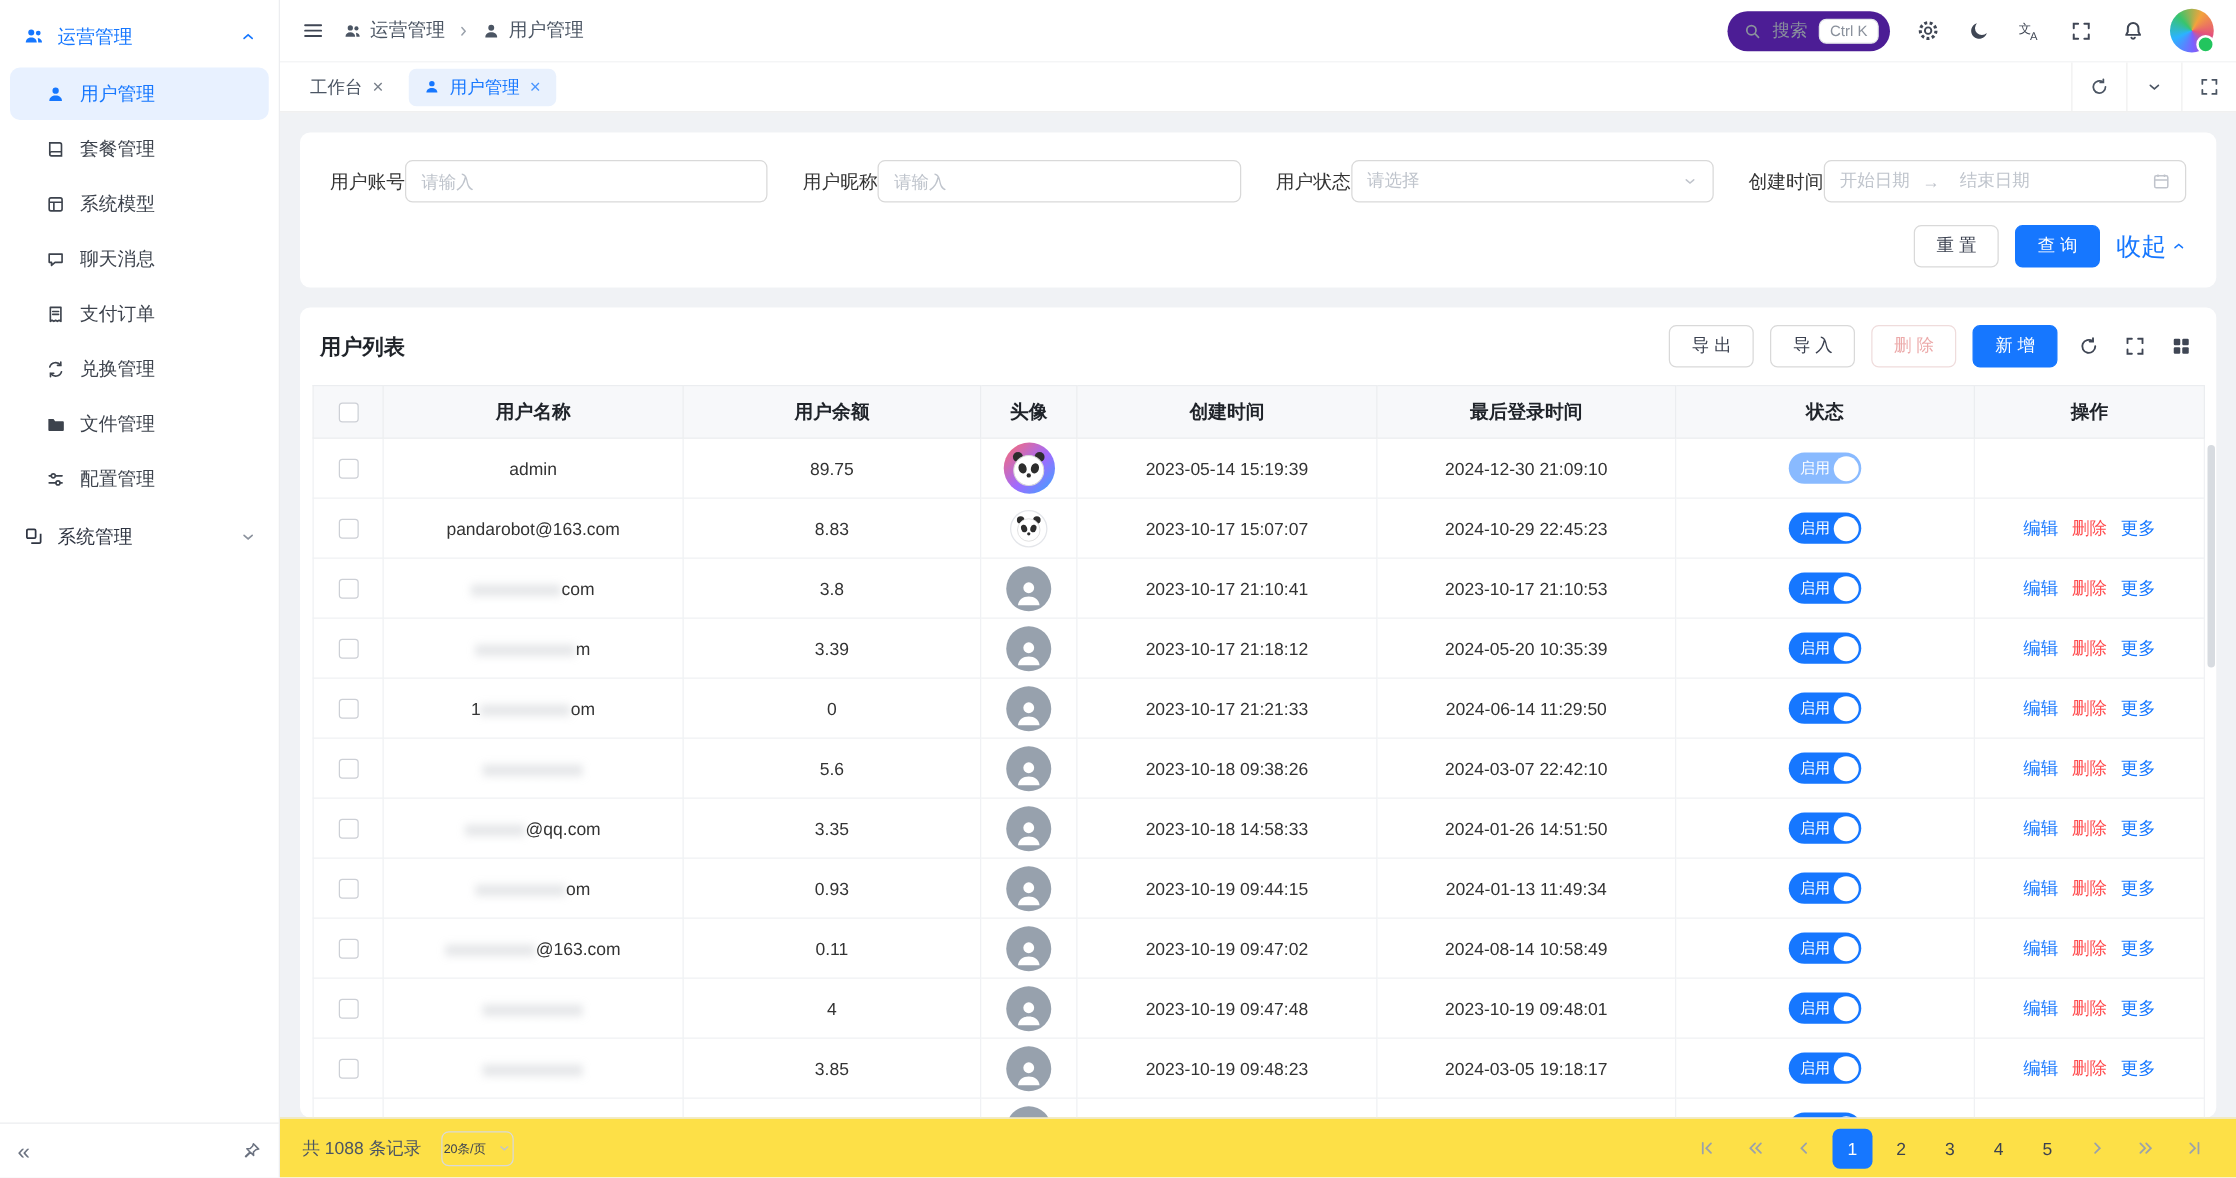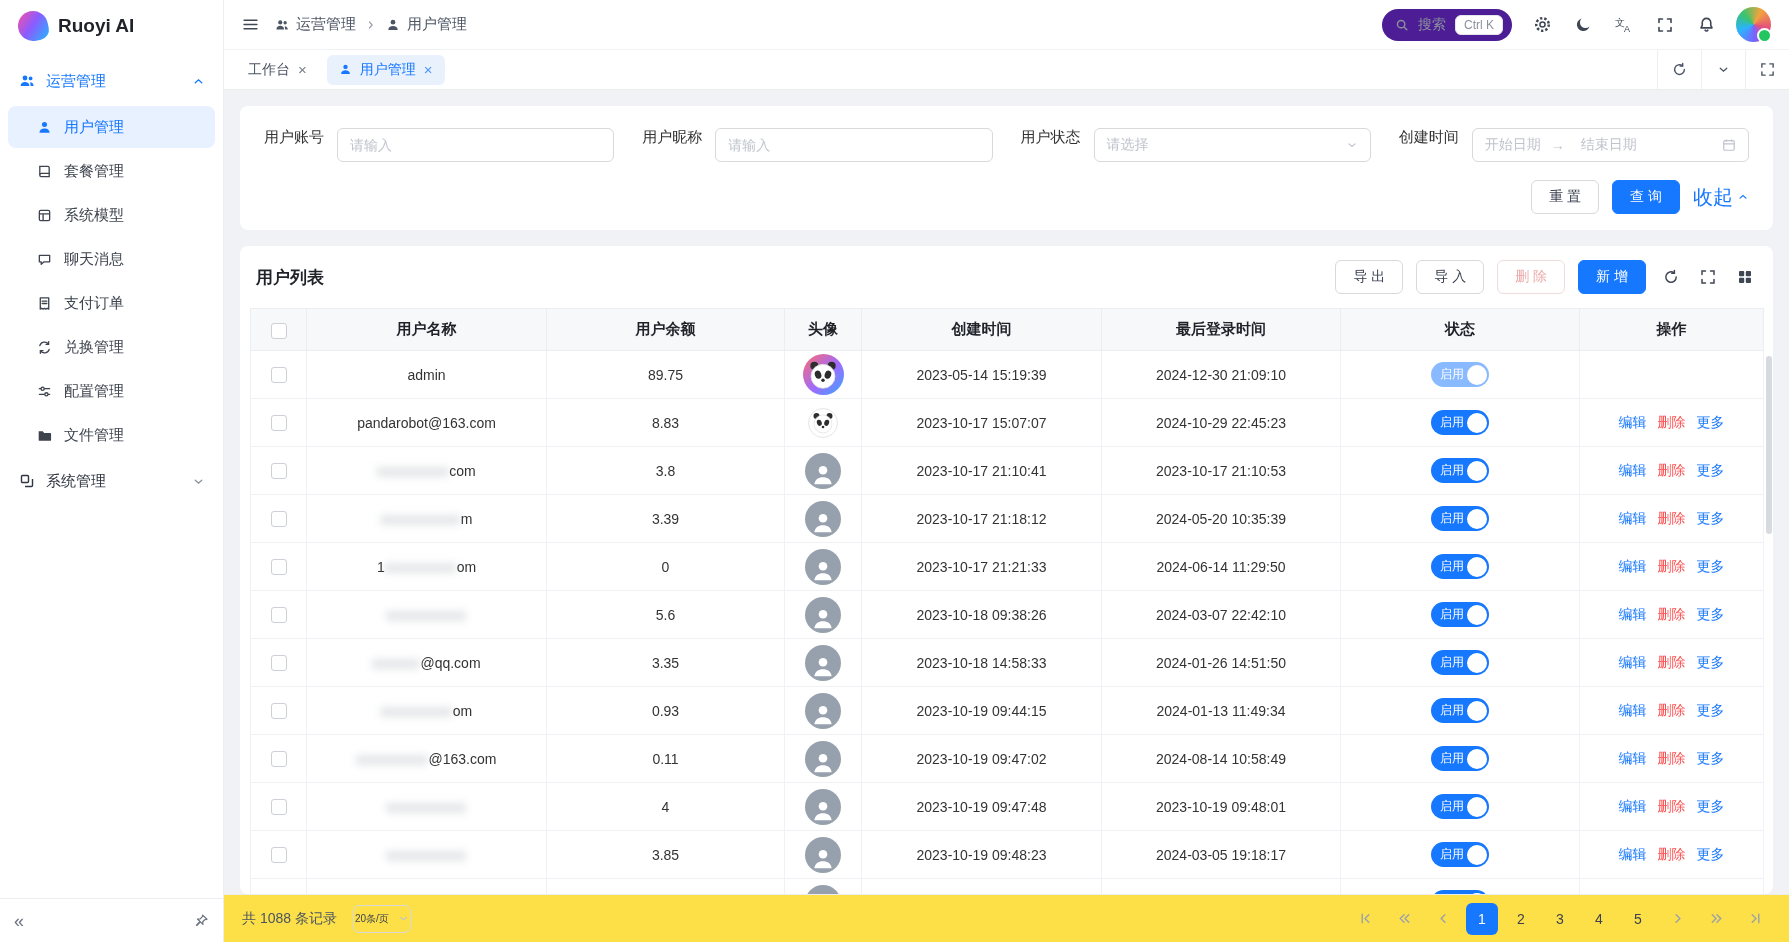--- a/index.html
+++ b/index.html
@@ -44,21 +44,21 @@
   .tab{display:flex;align-items:center;gap:8px;padding:6px 12px;border-radius:6px;color:#4b5563;cursor:pointer;font-size:14px}
   .tab.active{background:#e9f1fd;color:#1677ff}
   .tab-close{font-size:15px;opacity:.75;cursor:pointer;line-height:1}
   .tab-controls{margin-left:auto;display:flex;align-items:stretch;height:100%}
   .tab-ctrl{width:44px;display:flex;align-items:center;justify-content:center;border-left:1px solid #efefef;color:#4b5563;cursor:pointer}
 
   
   .content{flex:1;min-height:0;padding:16px 16px 0;display:flex;flex-direction:column}
   .filter-card{background:#fff;border-radius:8px;padding:22px 24px 16px;flex:0 0 auto}
   .filter-row{display:flex;gap:28px}
-  .ffield{flex:1;display:flex;align-items:flex-start;gap:13px;min-width:0}
+  .ffield{flex:1;display:flex;align-items:center;min-width:0}
   .flabel{white-space:nowrap;color:#333;font-size:15px}
   .fcontrol{flex:1;height:34px;border:1px solid #d9d9d9;border-radius:6px;display:flex;align-items:center;padding:0 12px;color:#bfc4cc;background:#fff;gap:10px;min-width:0}
   .fcontrol input{border:none;outline:none;width:100%;font:inherit;color:#333;background:transparent}
   .fcontrol input::placeholder{color:#bfc4cc}
   .fc-chev{margin-left:auto;color:#c0c4cc;display:flex}
   .dr-arrow{color:#c0c4cc}
   .dr-end{margin-left:6px}
   .dr-cal{margin-left:auto;color:#c0c4cc;display:flex}
   .filter-actions{display:flex;justify-content:flex-end;align-items:center;gap:13px;margin-top:18px}
   .btn{height:34px;padding:0 17px;border-radius:6px;border:1px solid #d9d9d9;background:#fff;color:#3b4150;font-size:14px;display:inline-flex;align-items:center;justify-content:center;cursor:pointer;white-space:nowrap}
@@ -104,24 +104,20 @@
   .pg{min-width:32px;height:32px;border-radius:6px;display:flex;align-items:center;justify-content:center;color:#3b4150;cursor:pointer;font-size:14px}
   .pg.icon{color:#9aa1ab}
   .pg.active{background:#1677ff;color:#fff}
 </style>
 </head>
 <body>
 
 <div class="app">
 
   <aside class="sidebar">
-    <div class="logo">
-      <span class="logo-mark"></span>
-      <span class="logo-text">Ruoyi AI</span>
-    </div>
 
     <nav class="menu">
 
       <div class="menu-item parent-active">
         <span class="mi-icon">
             <svg viewBox="0 0 16 16" width="16" height="16" fill="currentColor">
               <circle cx="6" cy="5" r="2.4"></circle>
               <path d="M1.6 13c0-2.6 2-4.1 4.4-4.1S10.4 10.4 10.4 13z"></path>
               <circle cx="11.6" cy="5.4" r="1.9"></circle>
               <path d="M11.2 9.3c2 .2 3.4 1.5 3.4 3.7h-3"></path>
@@ -183,35 +179,35 @@
         <span class="mi-icon">
             <svg viewBox="0 0 16 16" width="15" height="15" fill="none" stroke="currentColor" stroke-width="1.4" stroke-linecap="round">
               <path d="M3 6a5.2 5.2 0 0 1 9.2-1.6M13 10a5.2 5.2 0 0 1-9.2 1.6"></path>
               <path d="M12.4 1.8v2.8H9.6M3.6 14.2v-2.8h2.8"></path>
             </svg>
           </span>
         <span class="mi-label">兑换管理</span>
       </div>
       <div class="submenu-item">
         <span class="mi-icon">
+            <svg viewBox="0 0 16 16" width="15" height="15" fill="currentColor">
+              <path d="M1.8 3.5h4.4l1.4 1.8h6.6a.8.8 0 0 1 .8.8v6.6a.9.9 0 0 1-.9.9H2.7a.9.9 0 0 1-.9-.9z"></path>
+            </svg>
+          </span>
+        <span class="mi-label">文件管理</span>
+      </div>
+      <div class="submenu-item">
+        <span class="mi-icon">
             <svg viewBox="0 0 16 16" width="15" height="15" fill="none" stroke="currentColor" stroke-width="1.4" stroke-linecap="round">
               <path d="M2.5 5h11M2.5 11h11"></path>
               <circle cx="6" cy="5" r="1.7" fill="#fff"></circle>
               <circle cx="10" cy="11" r="1.7" fill="#fff"></circle>
             </svg>
           </span>
         <span class="mi-label">配置管理</span>
-      </div>
-      <div class="submenu-item">
-        <span class="mi-icon">
-            <svg viewBox="0 0 16 16" width="15" height="15" fill="currentColor">
-              <path d="M1.8 3.5h4.4l1.4 1.8h6.6a.8.8 0 0 1 .8.8v6.6a.9.9 0 0 1-.9.9H2.7a.9.9 0 0 1-.9-.9z"></path>
-            </svg>
-          </span>
-        <span class="mi-label">文件管理</span>
       </div>
 
       <div class="menu-item">
         <span class="mi-icon">
             <svg viewBox="0 0 16 16" width="16" height="16" fill="none" stroke="currentColor" stroke-width="1.4">
               <rect x="2.5" y="2.5" width="7" height="7" rx="1"></rect>
               <path d="M6 13.5h6.5a1 1 0 0 0 1-1V6"></path>
             </svg>
           </span>
         <span class="mi-label">系统管理</span>

